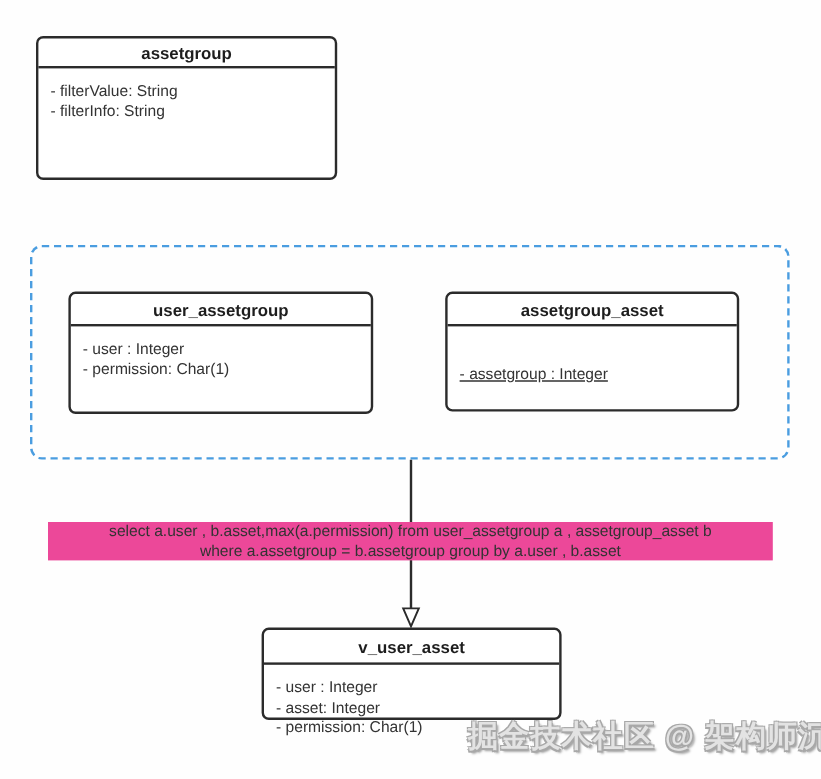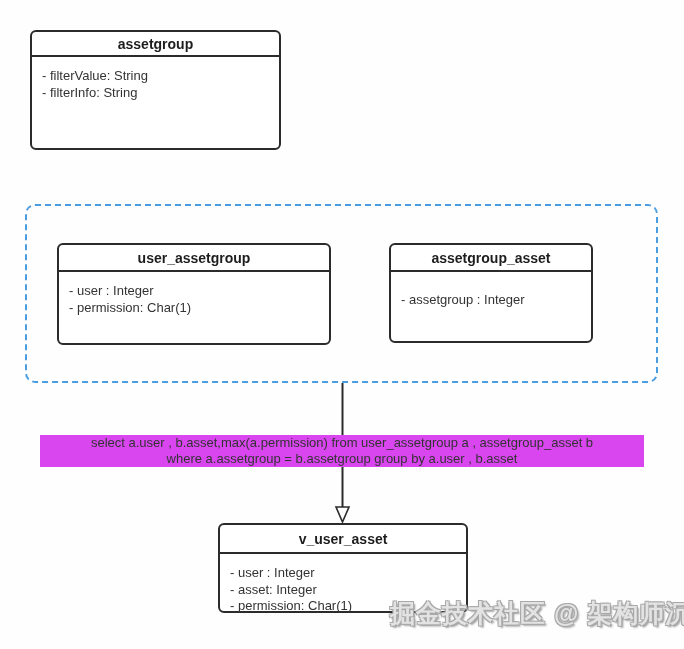--- a/index.html
+++ b/index.html
@@ -39,26 +39,26 @@
   }
   .attr{
     font-size:13px;
     line-height:16.5px;
     color:var(--text);
     white-space:nowrap;
   }
   
   #box-assetgroup{left:30px;top:30px;width:251px;height:120px;}
   #box-assetgroup .uml-title{height:23px;}
-  #box-user-assetgroup{left:57px;top:243px;width:274px;height:102px;}
+  #box-user-assetgroup{left:57px;top:243px;width:254px;height:102px;}
   #box-user-assetgroup .uml-title{height:25px;}
-  #box-assetgroup-asset{left:389px;top:243px;width:204px;height:100px;}
+  #box-assetgroup-asset{left:371px;top:243px;width:245px;height:100px;}
   #box-assetgroup-asset .uml-title{height:25px;}
-  #box-assetgroup-asset .uml-body{padding-top:20px;}
-  #box-v-user-asset{left:218px;top:523px;width:250px;height:90px;}
+  #box-assetgroup-asset .uml-body{padding-top:32px;text-decoration:underline;}
+  #box-v-user-asset{left:218px;top:523px;width:250px;height:77px;}
   #box-v-user-asset .uml-title{height:27px;}
 
   .dashed-group{
     position:absolute;
     left:25px;top:204px;width:633px;height:179px;
     border:2px dashed var(--dashed-container-border);
     border-radius:10px;
     box-sizing:border-box;
     z-index:1;
   }
@@ -68,21 +68,21 @@
     width:19px;height:141px;
     z-index:1;
   }
   .sql-note{
     position:absolute;
     left:40px;top:435px;width:604px;
     text-align:center;
     font-size:13px;
     line-height:16px;
     color:var(--text);
-    background:#d946ef;
+    background:#ec4899;
     z-index:3;
     white-space:nowrap;
   }
   .watermark{
     position:absolute;
     left:390px;top:597px;width:292px;
     font-size:25px;
     font-weight:bold;
     letter-spacing:1px;
     text-align:center;

